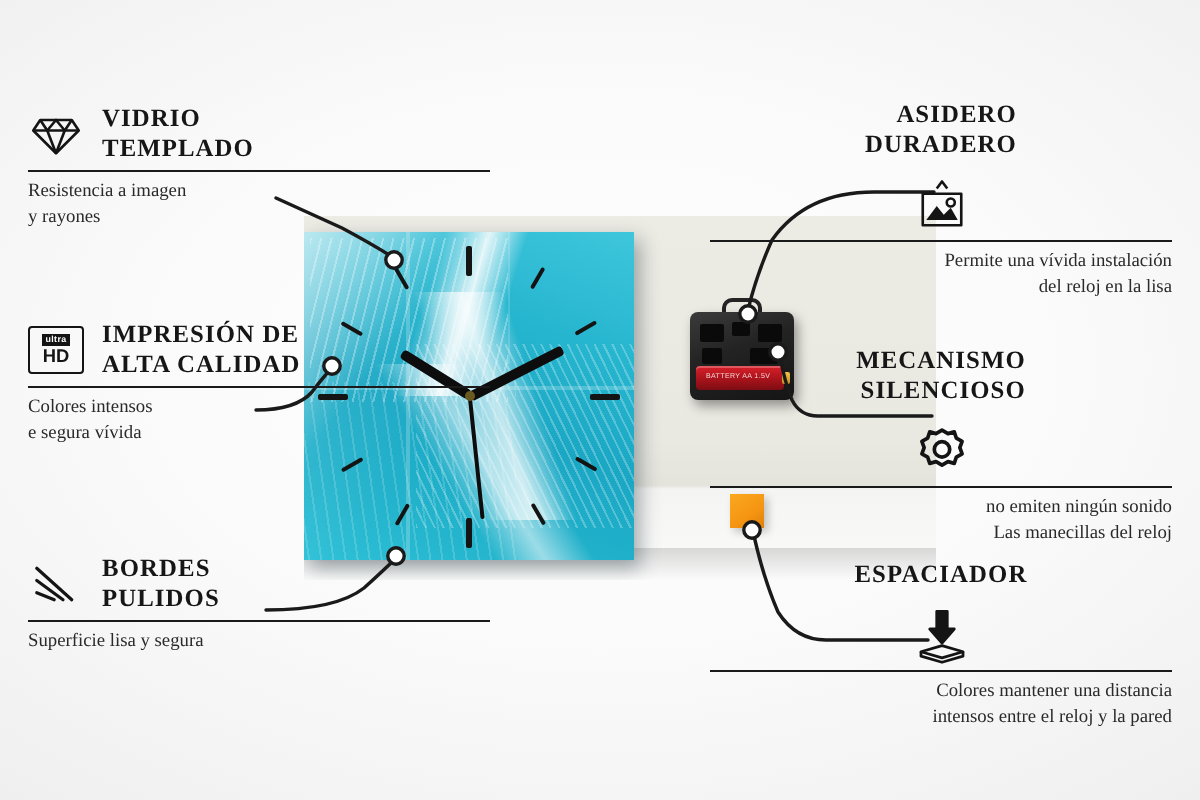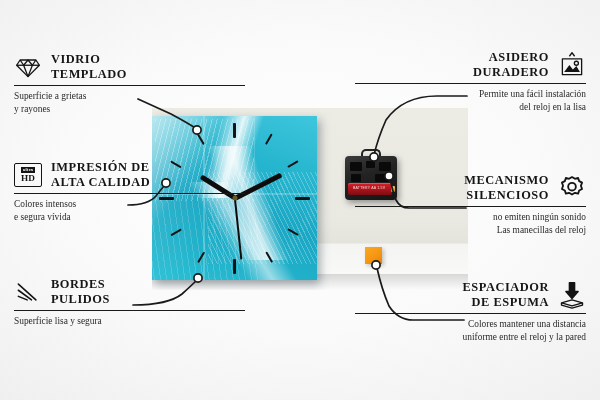--- a/index.html
+++ b/index.html
@@ -79,35 +79,35 @@
   .feat .row{display:flex;align-items:center;gap:9px;}
   .feat .ttl{font-weight:bold;font-size:12.4px;letter-spacing:.55px;color:#161616;
     line-height:1.21;text-transform:uppercase;}
   .feat .rule{height:1.4px;background:#1a1a1a;margin:3px 0 4px;}
   .feat .desc{font-size:9.4px;line-height:1.30;color:#2a2a2a;}
   .ico{width:28px;height:28px;flex:0 0 28px;display:block;}
 
   .left{left:14px;text-align:left;}
   .left .row{flex-direction:row;}
   .right{left:355px;text-align:right;}
-  .right .row{flex-direction:row;justify-content:flex-end;}
+  .right .row{flex-direction:column;justify-content:flex-end;}
 
   .p1{top:52px;}
   .p2{top:160px;}
   .p3{top:277px;}
   .p4{top:50px;}
   .p5{top:173px;}
   .p6{top:280px;text-align:right;}
 
   .hd-badge{display:flex;flex-direction:column;align-items:center;justify-content:center;
     width:26px;height:24px;border:1.6px solid #141414;border-radius:2px;box-sizing:border-box;}
   .hd-badge .u{font-size:4.4px;font-weight:bold;background:#141414;color:#fff;
     padding:0 2px;line-height:1.25;letter-spacing:.2px;font-family:"Liberation Sans",sans-serif;}
   .hd-badge .h{font-size:9.2px;font-weight:bold;line-height:1;margin-top:1px;
-    font-family:Liberation Serif, serif;color:#141414;}
+    font-family:Liberation Sans, sans-serif;color:#141414;}
 </style>
 </head>
 <body>
 
 <div id="stage">
 
   <div class="photo">
     <div class="photo-bg"></div>
     <div class="photo-shadowfloor"></div>
 
@@ -190,21 +190,21 @@
           <path d="M11 14 L16 8 L21 14"></path>
         </g>
       </svg>
       <div class="ttl">
         <div>VIDRIO</div>
         <div>TEMPLADO</div>
       </div>
     </div>
     <div class="rule"></div>
     <div class="desc">
-      <div>Superficie a grietas</div>
+      <div>Resistencia a imagen</div>
       <div>y rayones</div>
     </div>
   </div>
 
   <div class="feat left p2">
     <div class="row">
       <div class="hd-badge ico">
         <span class="u">ultra</span>
         <span class="h">HD</span>
       </div>
@@ -250,21 +250,21 @@
         <g fill="none" stroke="#141414" stroke-width="1.5" stroke-linejoin="round">
           <path d="M13 6 L16 2 L19 6"></path>
           <rect x="5" y="9" width="22" height="18"></rect>
           <path d="M7 24 L13 16 L17 21 L21 17 L25 24 Z" fill="#141414" stroke="none"></path>
           <circle cx="21" cy="14" r="2.3"></circle>
         </g>
       </svg>
     </div>
     <div class="rule"></div>
     <div class="desc">
-      <div>Permite una fácil instalación</div>
+      <div>Permite una vívida instalación</div>
       <div>del reloj en la lisa</div>
     </div>
   </div>
 
   <div class="feat right p5">
     <div class="row">
       <div class="ttl">
         <div>MECANISMO</div>
         <div>SILENCIOSO</div>
       </div>
@@ -279,30 +279,29 @@
     <div class="desc">
       <div>no emiten ningún sonido</div>
       <div>Las manecillas del reloj</div>
     </div>
   </div>
 
   <div class="feat right p6">
     <div class="row">
       <div class="ttl">
         <div>ESPACIADOR</div>
-        <div>DE ESPUMA</div>
       </div>
       <svg class="ico" viewBox="0 0 32 32">
         <g fill="none" stroke="#141414" stroke-width="1.6" stroke-linejoin="round">
           <path d="M13 2 L19 2 L19 12 L23 12 L16 20 L9 12 L13 12 Z" fill="#141414"></path>
           <path d="M16 21.5 L28 25 L16 28.5 L4 25 Z"></path>
           <path d="M4 25 L4 27.5 L16 31 L28 27.5 L28 25"></path>
         </g>
       </svg>
     </div>
     <div class="rule"></div>
     <div class="desc">
       <div>Colores mantener una distancia</div>
-      <div>uniforme entre el reloj y la pared</div>
+      <div>intensos entre el reloj y la pared</div>
     </div>
   </div>
 
 </div>
 
 </body></html>

